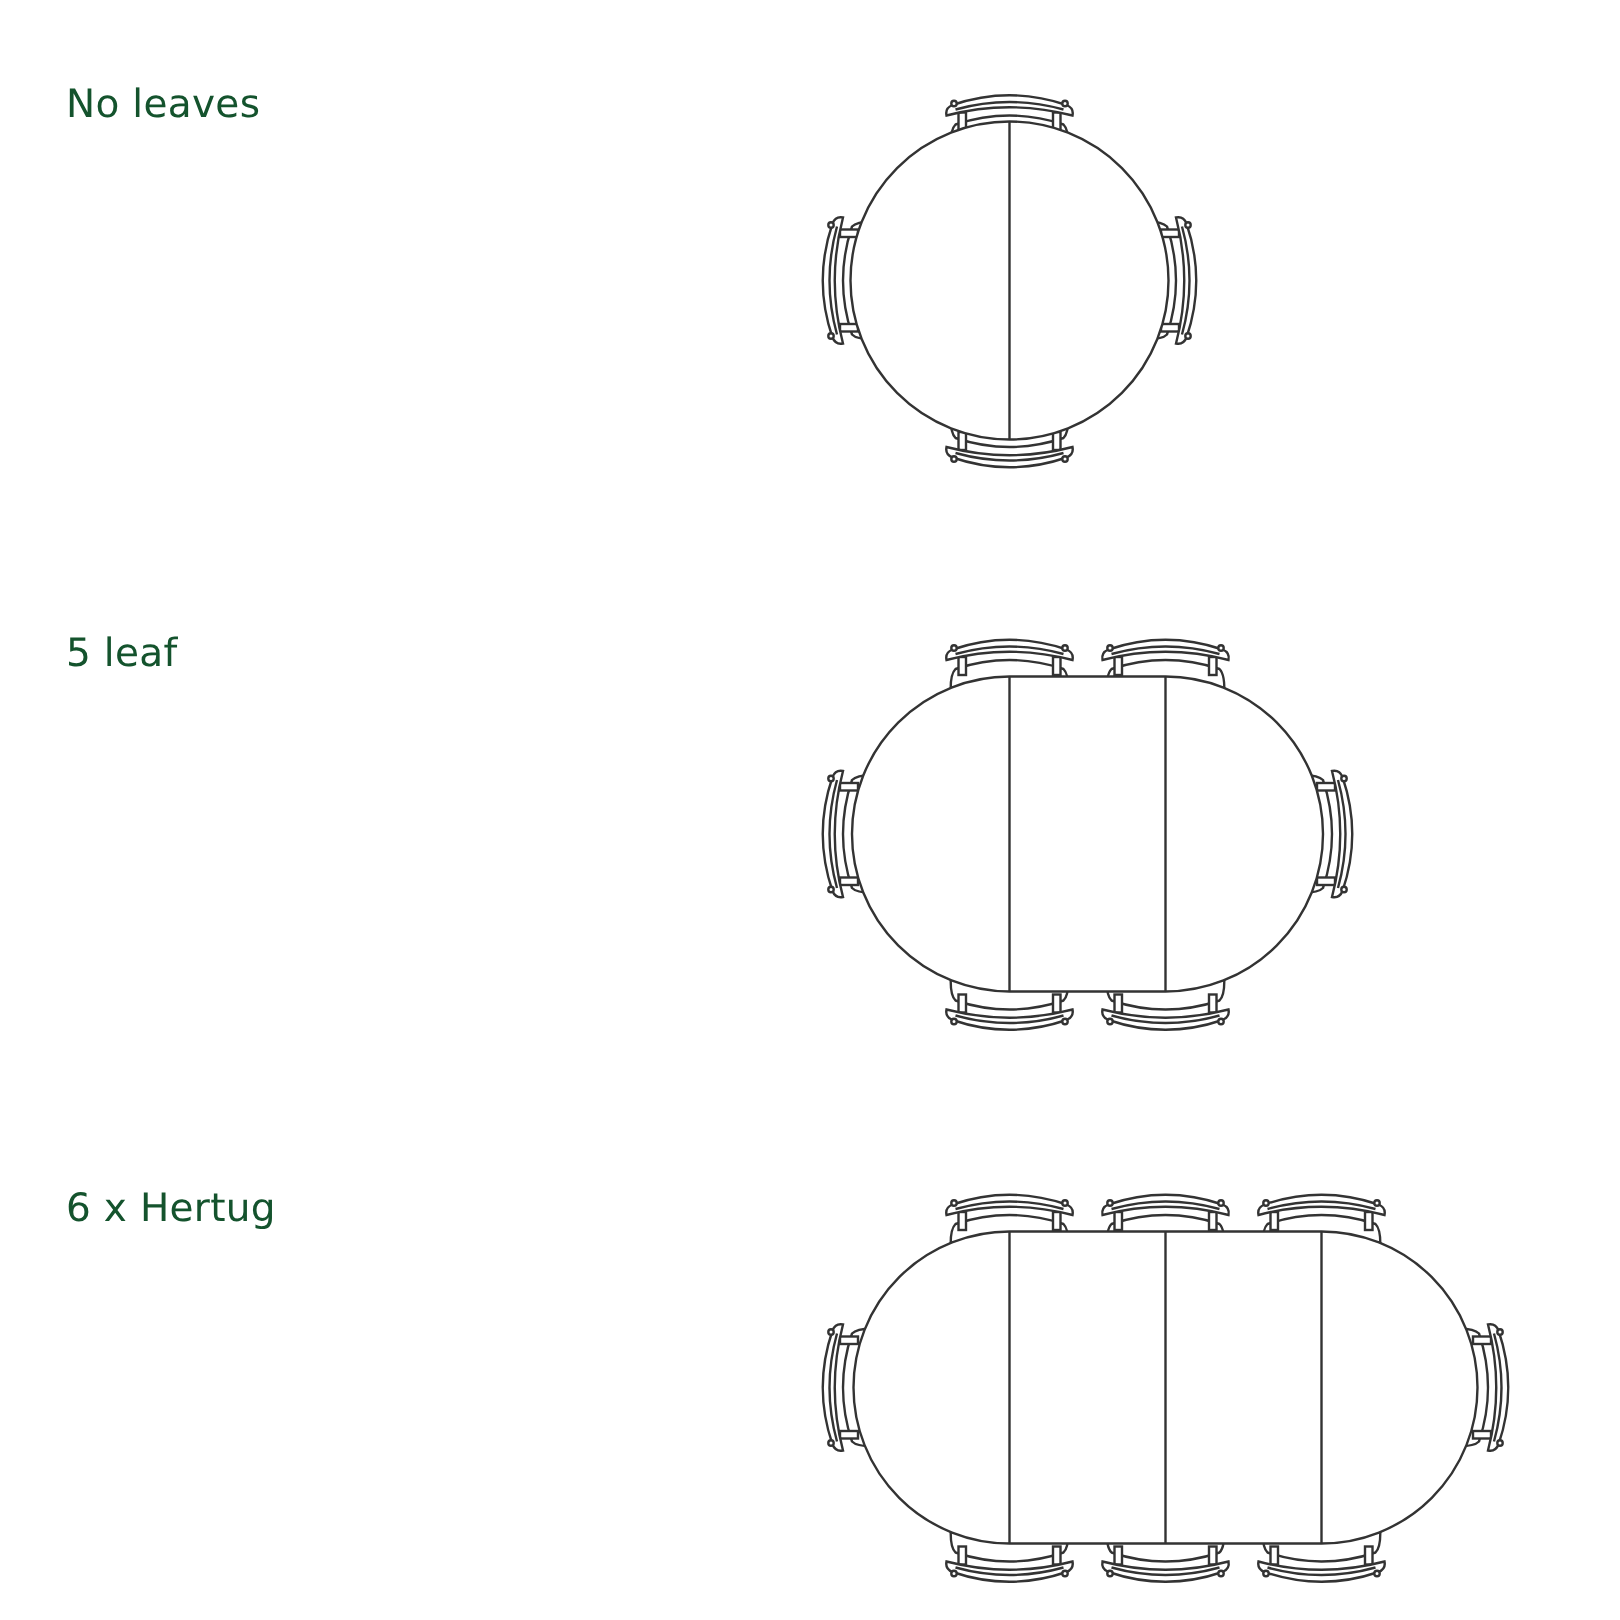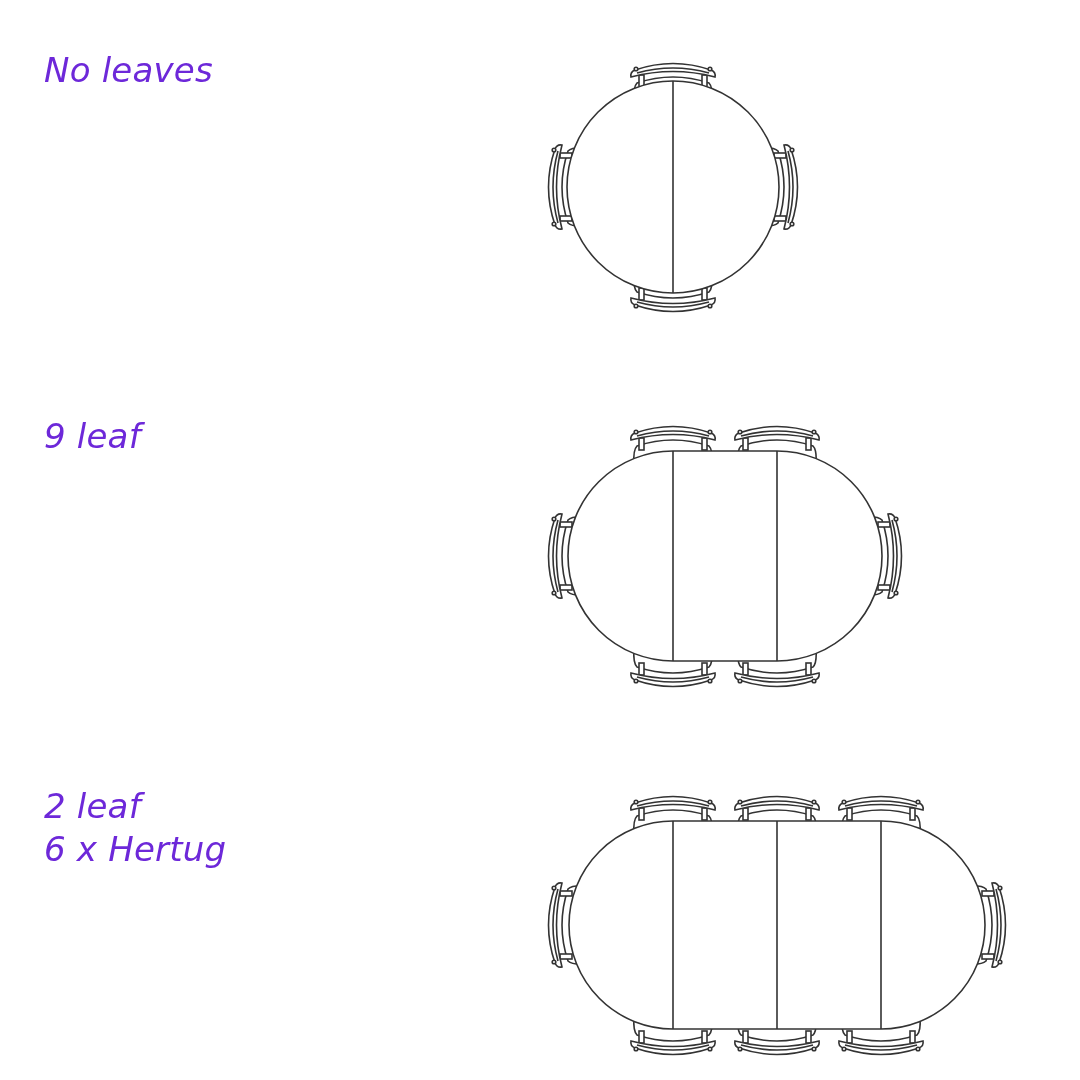--- a/index.html
+++ b/index.html
@@ -1,33 +1,32 @@
 <!DOCTYPE html>
 <html><head>
 <meta charset="utf-8">
 <style>
   html, body { margin: 0; padding: 0; background: #ffffff; }
   body { width: 1080px; height: 1080px; position: relative; overflow: hidden; font-family: "DejaVu Sans", sans-serif; }
-  .label { position: absolute; left: 44px; color: #6d28d9; font-size: 34px; line-height: 43px; letter-spacing: 0.2px; font-style: italic; }
+  .label { position: absolute; left: 44px; color: #14532d; font-size: 26px; line-height: 43px; letter-spacing: 0.2px; }
   .label div { white-space: nowrap; }
   svg.plan { position: absolute; left: 0; top: 0; }
   .ln { fill: #ffffff; stroke: #333333; stroke-width: 1.6; }
   .ln-nf { fill: none; stroke: #333333; stroke-width: 1.6; }
 </style>
 </head>
 <body>
 
 <div class="label" style="top:49px;">
   <div>No leaves</div>
 </div>
 <div class="label" style="top:415px;">
-  <div>9 leaf</div>
+  <div>5 leaf</div>
 </div>
 <div class="label" style="top:785px;">
-  <div>2 leaf</div>
   <div>6 x Hertug</div>
 </div>
 
 <svg class="plan" width="1080" height="1080" viewBox="0 0 1080 1080">
   <defs>
 
     <g id="chair">
 
       <path class="ln" d="M -39 12 Q -40 -2 -36 -6 Q 0 -18 36 -6 Q 40 -2 39 12 Z"></path>
 

